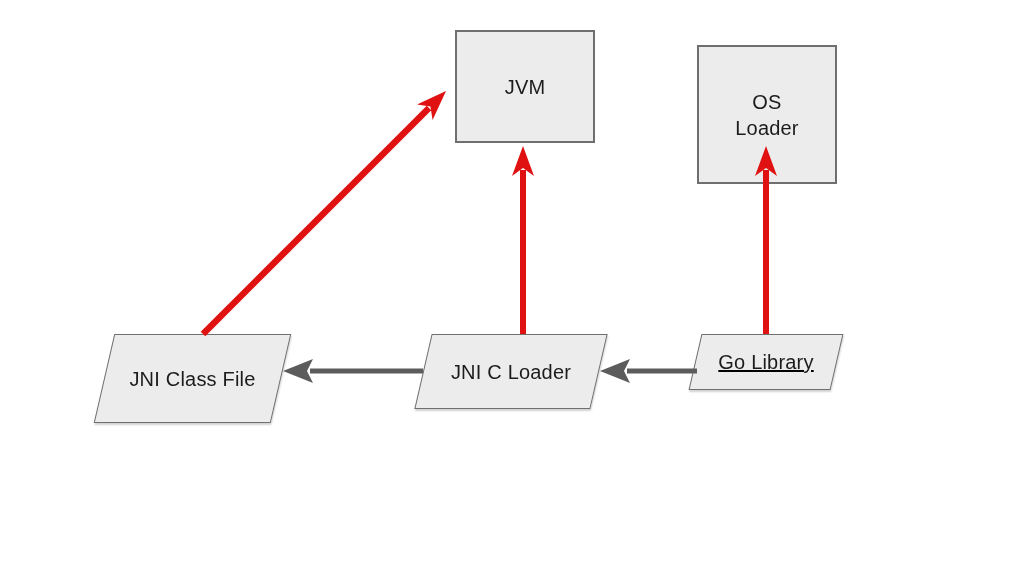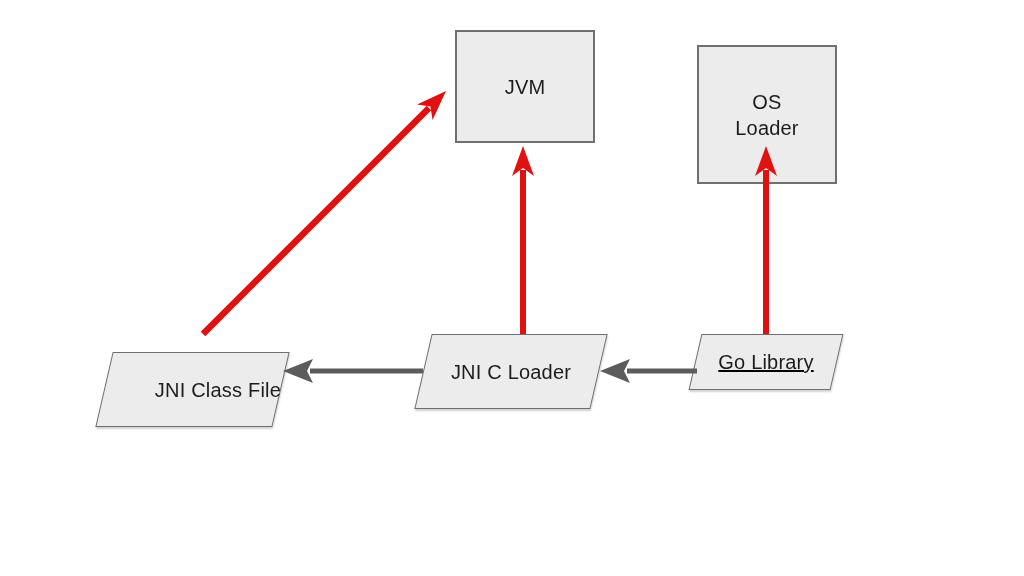--- a/index.html
+++ b/index.html
@@ -44,21 +44,21 @@
     background: var(--node_fill, #ececec);
     border: 1.5px solid var(--node_border, #6f6f6f);
     box-sizing: border-box;
     transform: skewX(-13deg);
     transform-origin: center;
     box-shadow: 1px 2px 2px rgba(0,0,0,0.18);
     z-index: 1;
   }
   #node-jvm            { left: 455px; top: 30px;  width: 140px; height: 113px; }
   #node-os-loader      { left: 697px; top: 30px;  width: 140px; height: 139px; margin-top: 15px; }
-  #node-jni-class-file { left: 104px; top: 352px; width: 177px; height: 75px; justify-content: flex-end; }
+  #node-jni-class-file { left: 104px; top: 334px; width: 177px; height: 89px; }
   #node-jni-c-library  { left: 423px; top: 334px; width: 176px; height: 75px; }
   #node-go-library     { left: 695px; top: 334px; width: 142px; height: 56px; text-decoration: underline; }
   
   .edges-svg {
     position: absolute;
     left: 0; top: 0;
     width: 1024px;
     height: 576px;
     pointer-events: none;
     z-index: 3;

